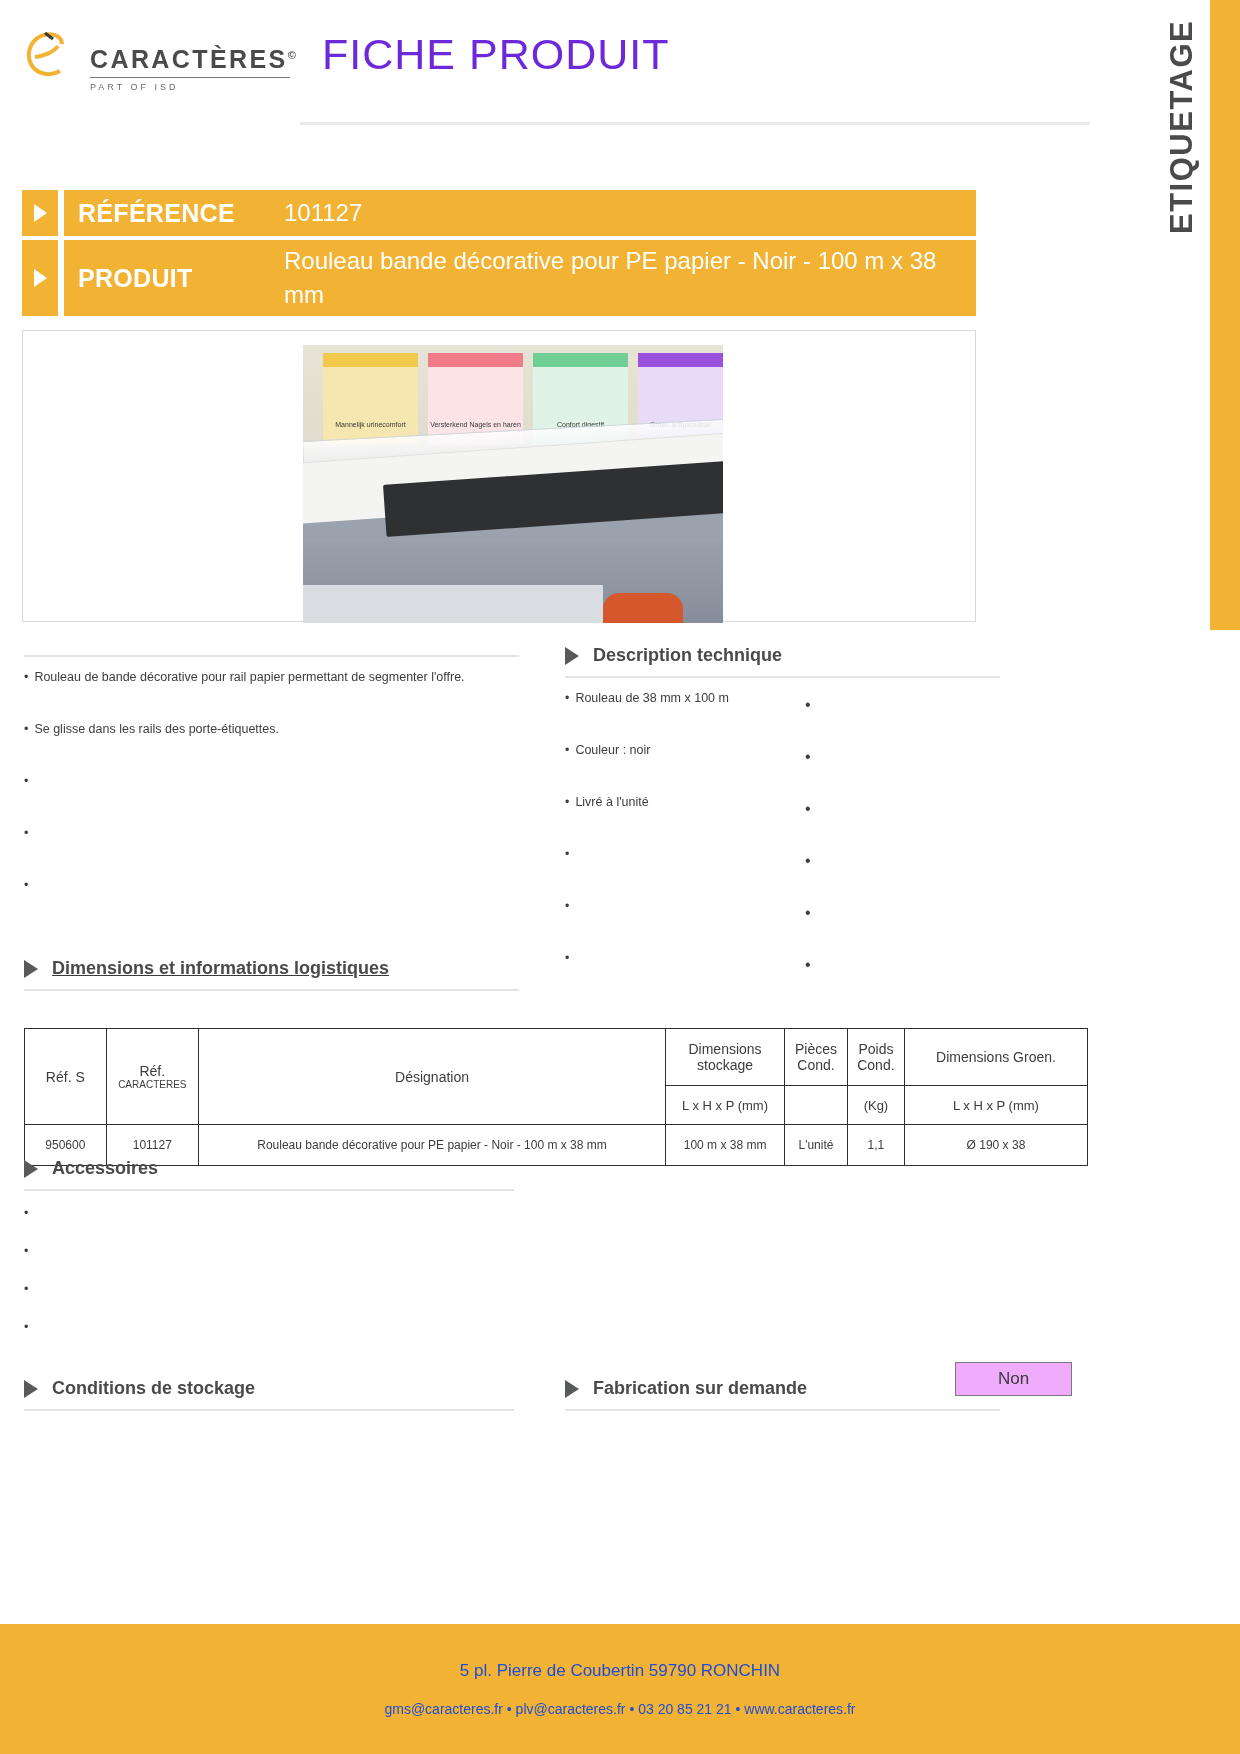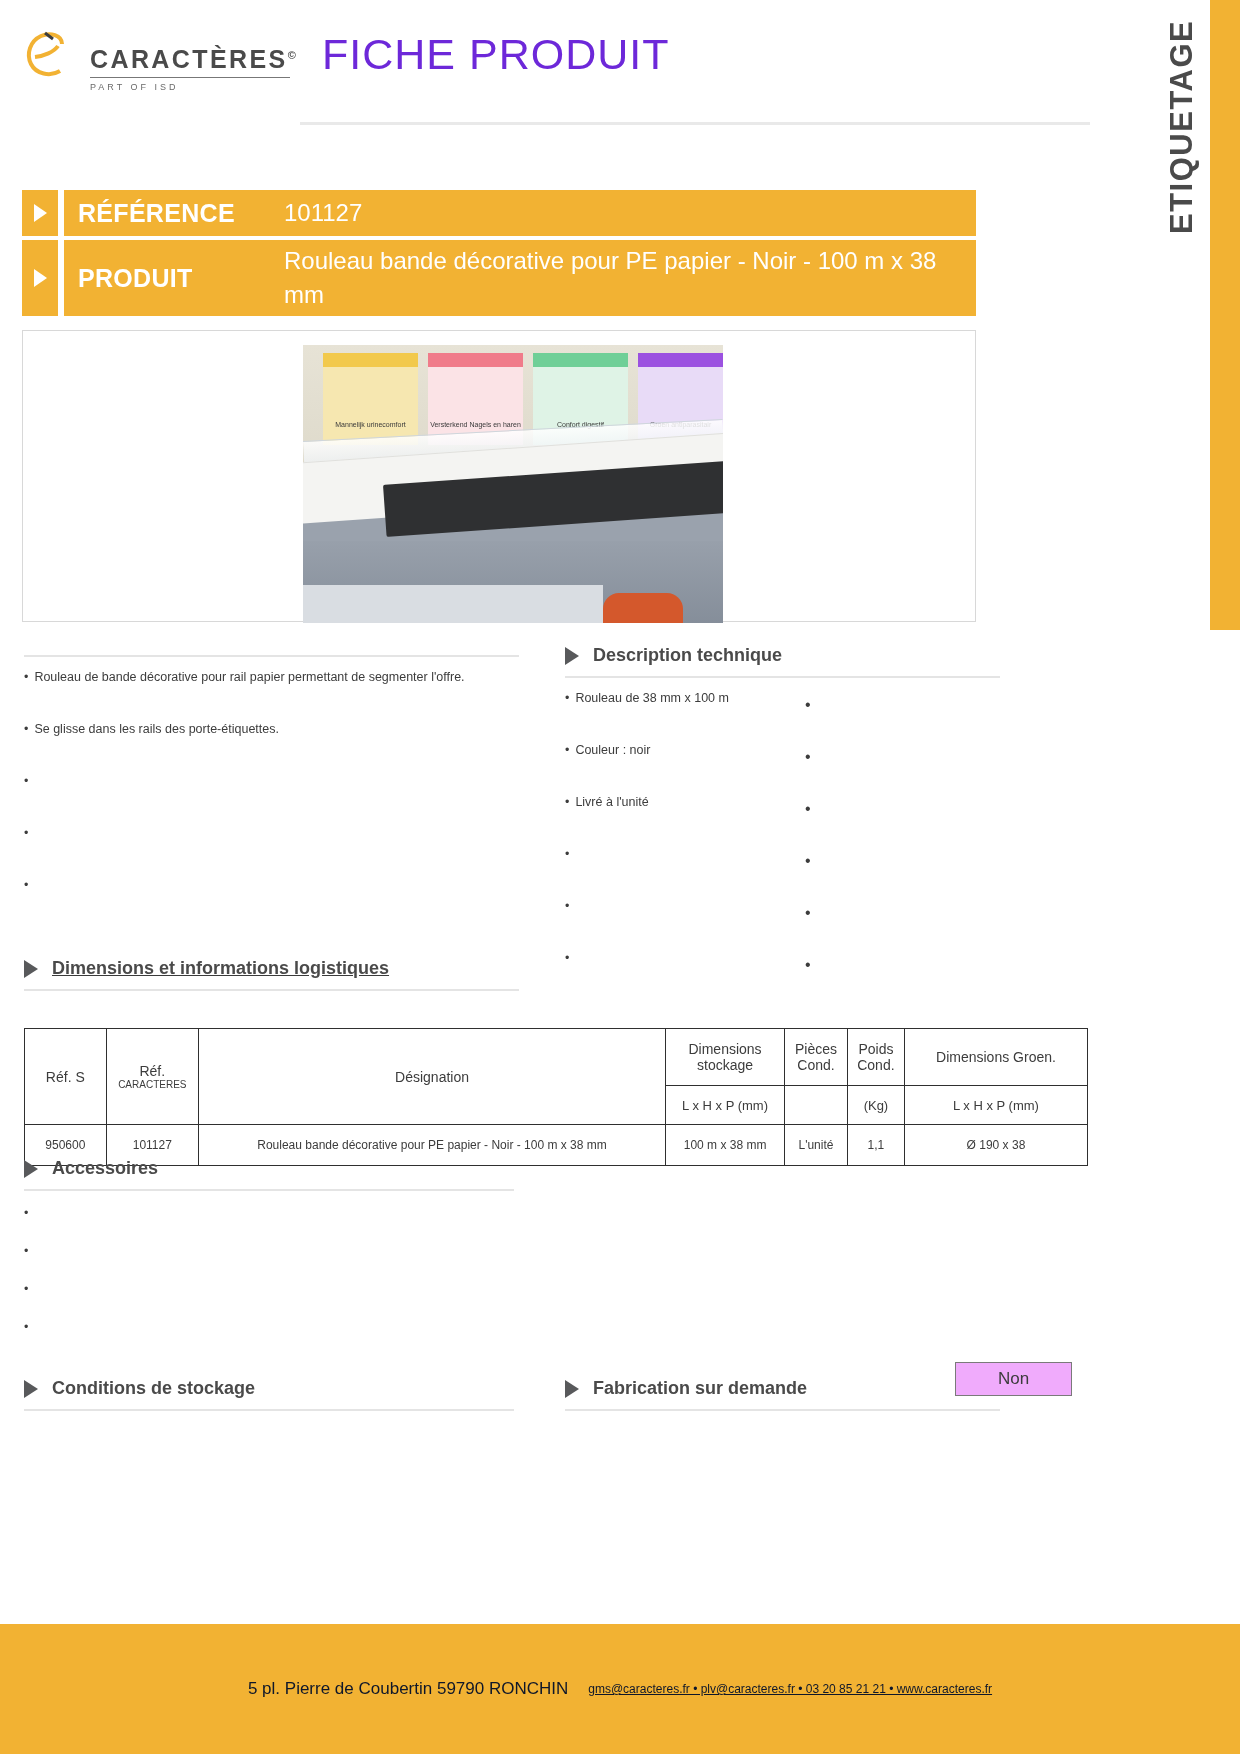--- a/index.html
+++ b/index.html
@@ -331,29 +331,29 @@
   }
 
   
   .footer {
     position: absolute;
     left: 0;
     bottom: 0;
     width: 1240px;
     height: 130px;
     background: #f2b233;
-    color: #0f172a;
-    display: flex;
-    flex-direction: row;
+    color: #1d4ed8;
+    display: flex;
+    flex-direction: column;
     align-items: center;
     justify-content: center;
     gap: 20px;
   }
   .footer-line1 { font-size: 17px; }
-  .footer-line2 { font-size: 12px; text-decoration: underline; }
+  .footer-line2 { font-size: 14px; }
 </style>
 </head>
 <body>
 
 <div class="page">
 
   <div class="side-tab"></div>
   <div class="side-label">ETIQUETAGE</div>
 
   <div class="header">

